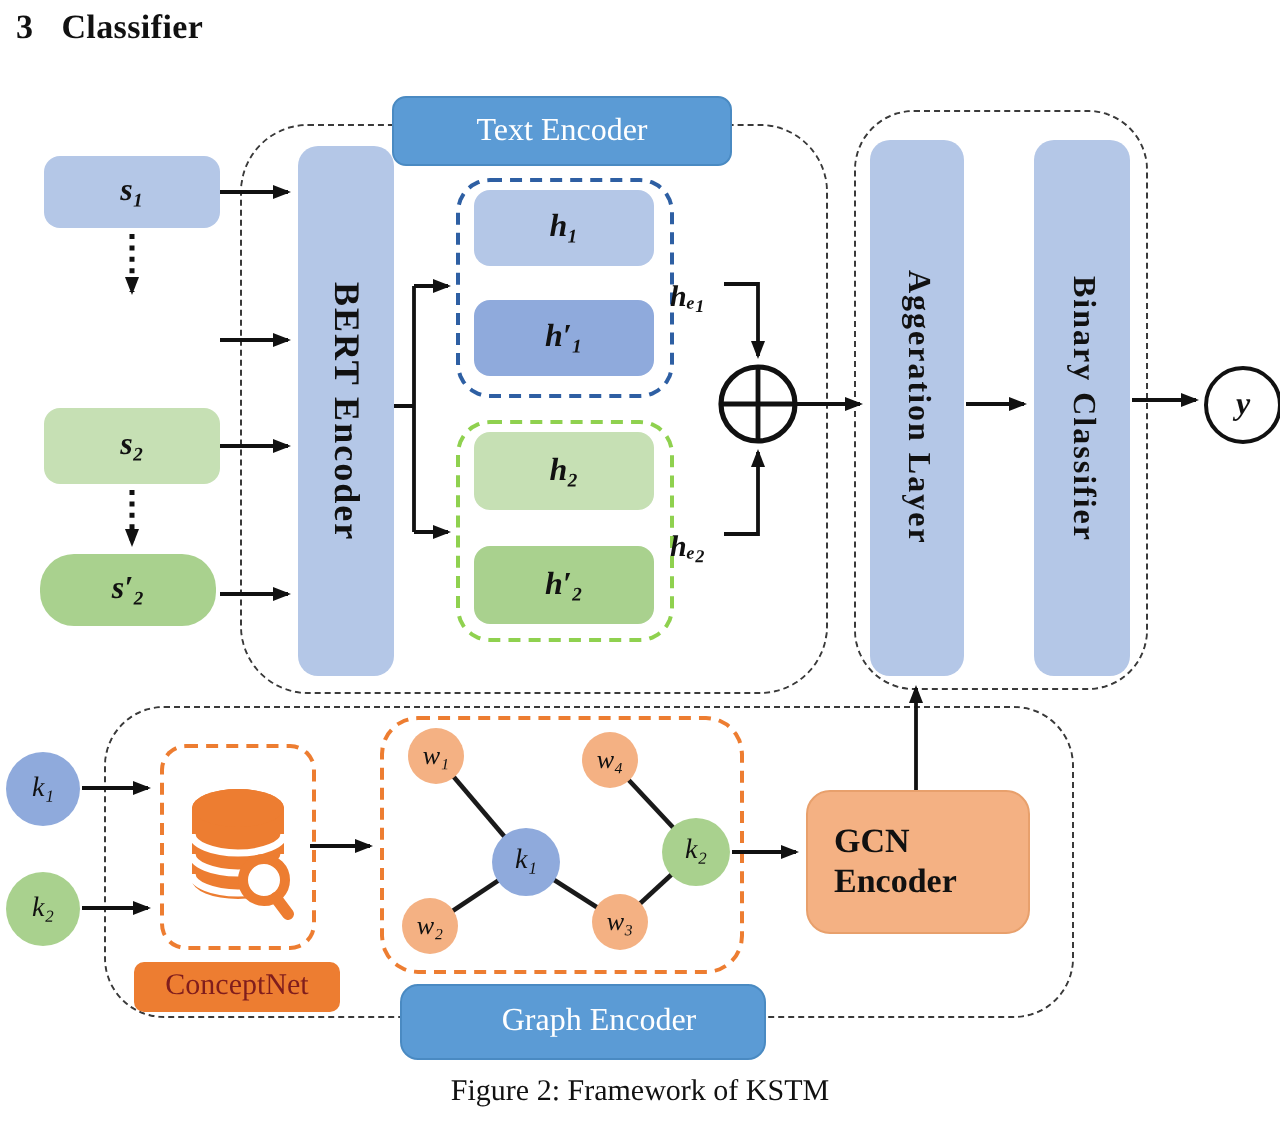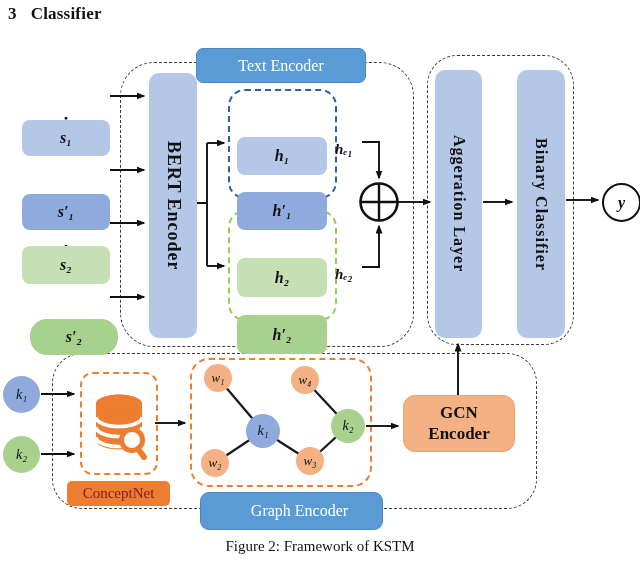--- a/index.html
+++ b/index.html
@@ -17,43 +17,43 @@
   .container-text{left:120px;top:62px;width:292px;height:283px;border-radius:34px;}
   .container-agg{left:427px;top:55px;width:145px;height:288px;border-radius:30px;}
   .container-graph{left:52px;top:353px;width:483px;height:154px;border-radius:30px;}
   .group-h1{left:228px;top:89px;width:105px;height:106px;border:2.2px dashed #2e5fa3;border-radius:17px;}
   .group-h2{left:228px;top:210px;width:105px;height:107px;border:2.2px dashed #8fd14f;border-radius:17px;}
   .conceptnet-box{left:80px;top:372px;width:74px;height:99px;border:2.2px dashed #ed7d31;border-radius:13px;
                   display:flex;align-items:center;justify-content:center;}
   .graph-box{left:190px;top:358px;width:178px;height:125px;border:2.4px dashed #ed7d31;border-radius:19px;}
   
   .box{display:flex;align-items:center;justify-content:center;border-radius:8px;
-       font-weight:bold;font-style:italic;font-size:16px;color:#111;margin-top:42px;}
+       font-weight:bold;font-style:italic;font-size:16px;color:#111;}
   .s1{left:22px;top:78px;width:88px;height:36px;background:#b4c7e7;}
   .s1p{left:22px;top:152px;width:88px;height:36px;background:#8faadc;}
   .s2{left:22px;top:204px;width:88px;height:38px;background:#c6e0b4;}
-  .s2p{left:30px;top:277px;width:88px;height:36px;background:#a9d18e;border-radius:17px;}
+  .s2p{left:20px;top:277px;width:88px;height:36px;background:#a9d18e;border-radius:17px;}
   .h1b{left:237px;top:95px;width:90px;height:38px;background:#b4c7e7;}
   .h1pb{left:237px;top:150px;width:90px;height:38px;background:#8faadc;}
   .h2b{left:237px;top:216px;width:90px;height:39px;background:#c6e0b4;}
   .h2pb{left:237px;top:273px;width:90px;height:39px;background:#a9d18e;}
   .vbox{display:flex;align-items:center;justify-content:center;border-radius:10px;background:#b4c7e7;
         font-weight:bold;font-size:17px;color:#111;}
   .vtext{writing-mode:vertical-rl;letter-spacing:1px;white-space:nowrap;}
   .bert{left:149px;top:73px;width:48px;height:265px;font-size:18px;}
   .aggl{left:435px;top:70px;width:47px;height:268px;font-size:16px;}
   .bincl{left:517px;top:70px;width:48px;height:268px;font-size:16px;}
   .hdr{display:flex;align-items:center;justify-content:center;background:#5b9bd5;color:#fff;
        font-size:16px;border-radius:7px;border:1px solid #4a8ac2;}
   .hdr-text{left:196px;top:48px;width:168px;height:33px;}
   .hdr-graph{left:200px;top:492px;width:165px;height:36px;border-radius:9px;padding-left:16px;}
   .cnet-label{left:67px;top:481px;width:103px;height:25px;display:flex;align-items:center;justify-content:center;
               background:#ed7d31;color:#7f1d1d;font-size:15px;border-radius:5px;}
-  .gcn{left:403px;top:395px;width:112px;height:57px;display:flex;align-items:center;justify-content:center;
-       text-align:center;background:#f4b183;border-radius:12px;font-weight:bold;font-size:17px;line-height:1.2;
+  .gcn{left:403px;top:395px;width:112px;height:72px;display:flex;align-items:center;justify-content:center;
+       background:#f4b183;border-radius:12px;font-weight:bold;font-size:17px;line-height:1.2;
        padding:0 13px;box-sizing:border-box;border:1px solid #e8a06c;}
   
   .circ{border-radius:50%;display:flex;align-items:center;justify-content:center;
         font-style:italic;font-size:14px;color:#111;}
   .k1c{left:3px;top:376px;width:37px;height:37px;background:#8faadc;}
   .k2c{left:3px;top:436px;width:37px;height:37px;background:#a9d18e;}
   .w1n{left:204px;top:364px;width:28px;height:28px;background:#f4b183;font-size:13px;}
   .w4n{left:291px;top:366px;width:28px;height:28px;background:#f4b183;font-size:13px;}
   .w2n{left:201px;top:449px;width:28px;height:28px;background:#f4b183;font-size:13px;}
   .w3n{left:296px;top:447px;width:28px;height:28px;background:#f4b183;font-size:13px;}
@@ -124,21 +124,20 @@
   </svg>
 
   <div class="abs hdr hdr-text z2">
     <span>Text Encoder</span>
   </div>
   <div class="abs vbox bert z2">
     <span class="vtext">BERT Encoder</span>
   </div>
 
   <div class="abs box s1 z2">s₁</div>
-  <div class="abs box s1p z2">s′₁</div>
   <div class="abs box s2 z2">s₂</div>
   <div class="abs box s2p z2">s′₂</div>
 
   <div class="abs group-h1 z1"></div>
   <div class="abs group-h2 z1"></div>
   <div class="abs box h1b z2">h₁</div>
   <div class="abs box h1pb z2">h′₁</div>
   <div class="abs box h2b z2">h₂</div>
   <div class="abs box h2pb z2">h′₂</div>
 

